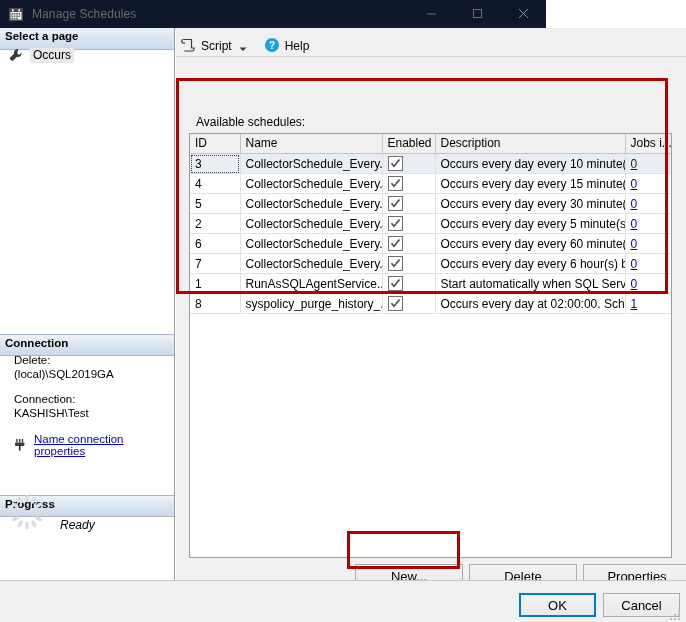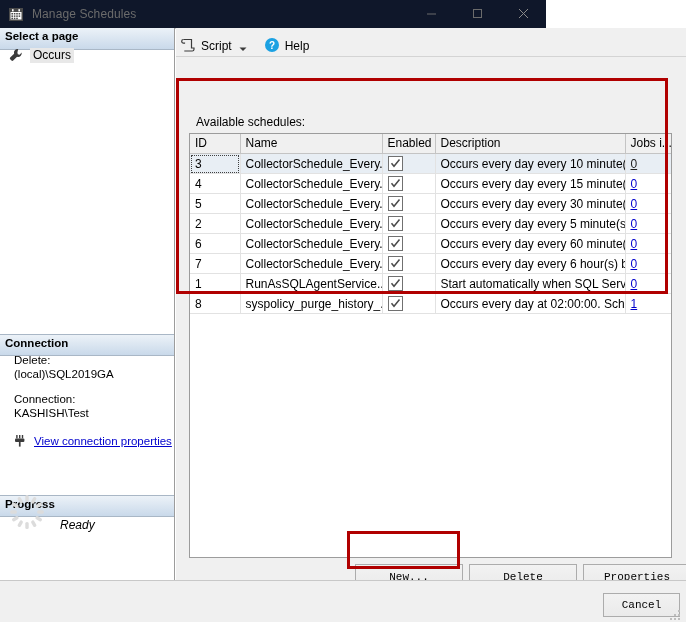--- a/index.html
+++ b/index.html
@@ -189,22 +189,22 @@
   .joblink {
     color: #0000cc;
     text-decoration: underline;
   }
   tr.selected .joblink { color: #202020; }
 
   
   .btn {
     background: linear-gradient(to bottom, #f2f2f2 0%, #eaeaea 100%);
     border: 1px solid #acacac;
-    font-family: Liberation Mono, monospace;
-    font-size: 11px;
+    font-family: Liberation Sans, sans-serif;
+    font-size: 13px;
     color: #000;
     text-align: center;
     box-sizing: border-box;
     cursor: default;
     padding: 0;
   }
   #btn-new { position: absolute; left: 179px; top: 536px; width: 108px; height: 25px; }
   #btn-delete { position: absolute; left: 293px; top: 536px; width: 108px; height: 25px; }
   #btn-props { position: absolute; left: 407px; top: 536px; width: 108px; height: 25px; }
 
@@ -307,21 +307,21 @@
     <div id="conn-link-row">
       <span class="ic">
         <svg width="16" height="16" viewBox="0 0 16 16">
           <rect x="4.2" y="2" width="1.4" height="3.4" fill="#3b3b3b"></rect>
           <rect x="7" y="2" width="1.4" height="3.4" fill="#3b3b3b"></rect>
           <rect x="9.8" y="2" width="1.4" height="3.4" fill="#3b3b3b"></rect>
           <rect x="3" y="5.6" width="9.4" height="3.4" rx="1" fill="#3b3b3b"></rect>
           <rect x="6.9" y="9" width="1.7" height="4.6" fill="#3b3b3b"></rect>
         </svg>
       </span>
-      <span id="conn-link">View connection properties</span>
+      <span id="conn-link">Name connection properties</span>
     </div>
   </div>
 
   <div class="panel-head" id="progress-head">Progress</div>
   <div id="progress-body">
     <span id="spinner">
       <svg width="40" height="40" viewBox="0 0 40 40">
         <g fill="#dcdcdc">
           <rect x="18.3" y="3" width="3.4" height="7" rx="1.6"></rect>
           <rect x="18.3" y="3" width="3.4" height="7" rx="1.6" transform="rotate(30 20 20)"></rect>
@@ -459,20 +459,21 @@
         </tbody>
     </table>
   </div>
 
   <button class="btn" id="btn-new">New...</button>
   <button class="btn" id="btn-delete">Delete</button>
   <button class="btn" id="btn-props">Properties</button>
 </div>
 
 <div id="footer">
+  <button class="btn" id="btn-ok">OK</button>
   <button class="btn" id="btn-cancel">Cancel</button>
 </div>
 <span id="grip">
   <svg width="12" height="10" viewBox="0 0 12 10">
     <g fill="#bdbdbd">
       <rect x="8" y="0" width="2" height="2"></rect>
       <rect x="4" y="4" width="2" height="2"></rect>
         <rect x="8" y="4" width="2" height="2"></rect>
       <rect x="0" y="8" width="2" height="2"></rect>
         <rect x="4" y="8" width="2" height="2"></rect>

